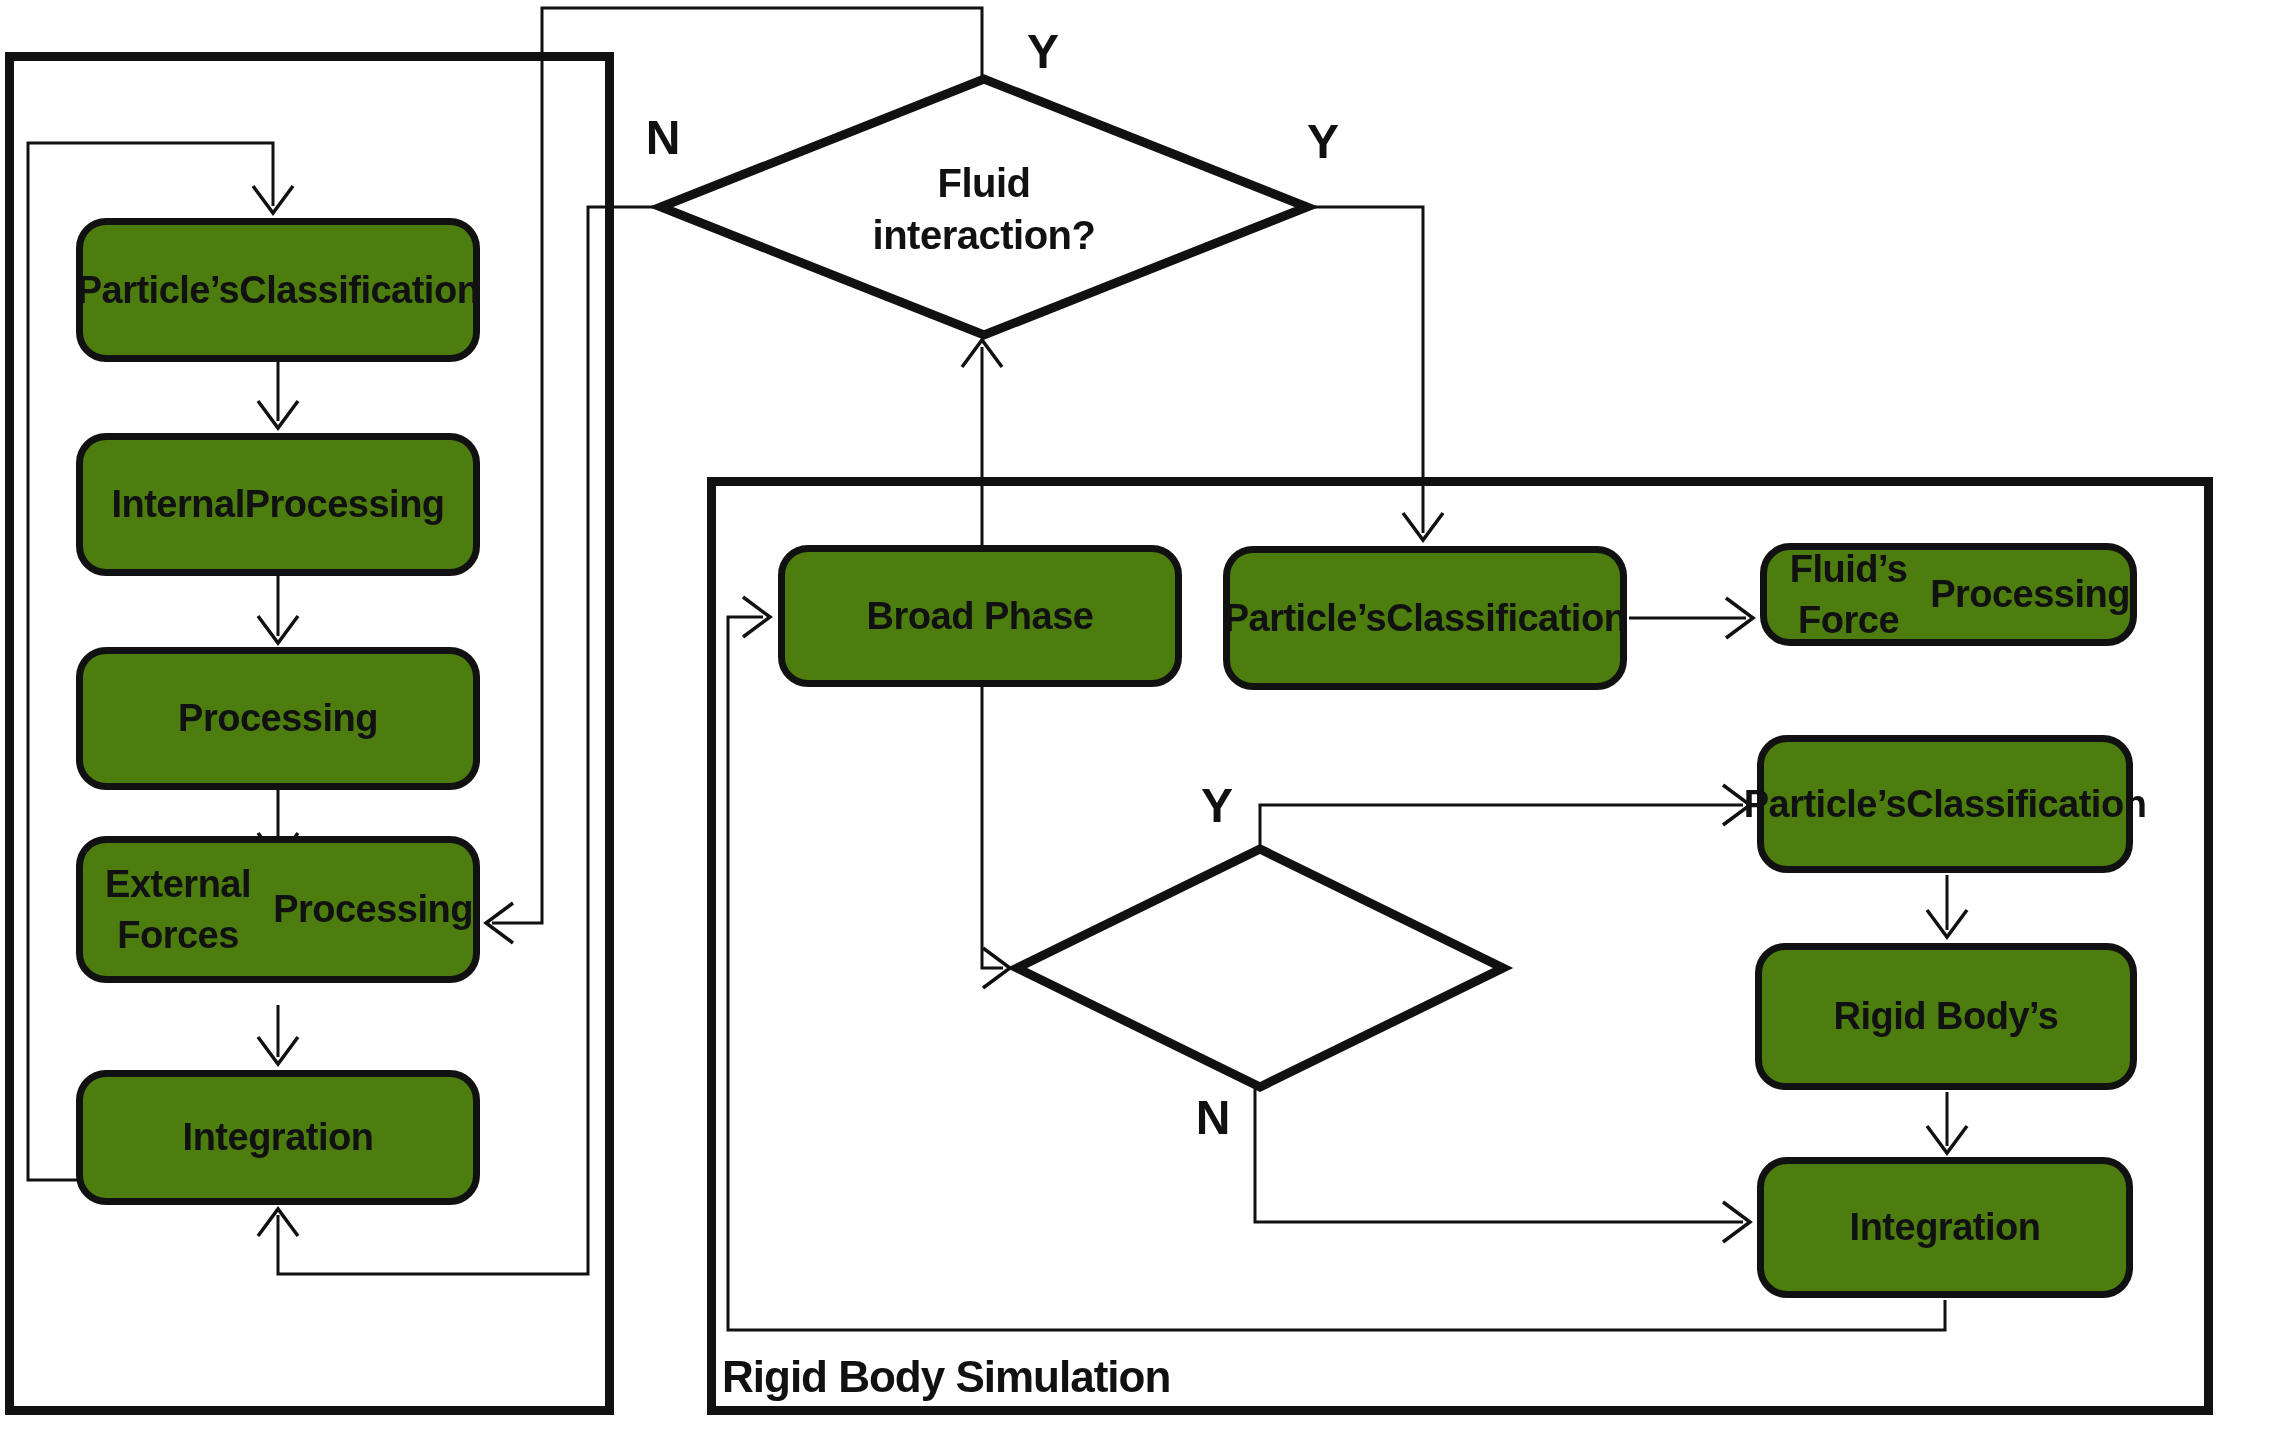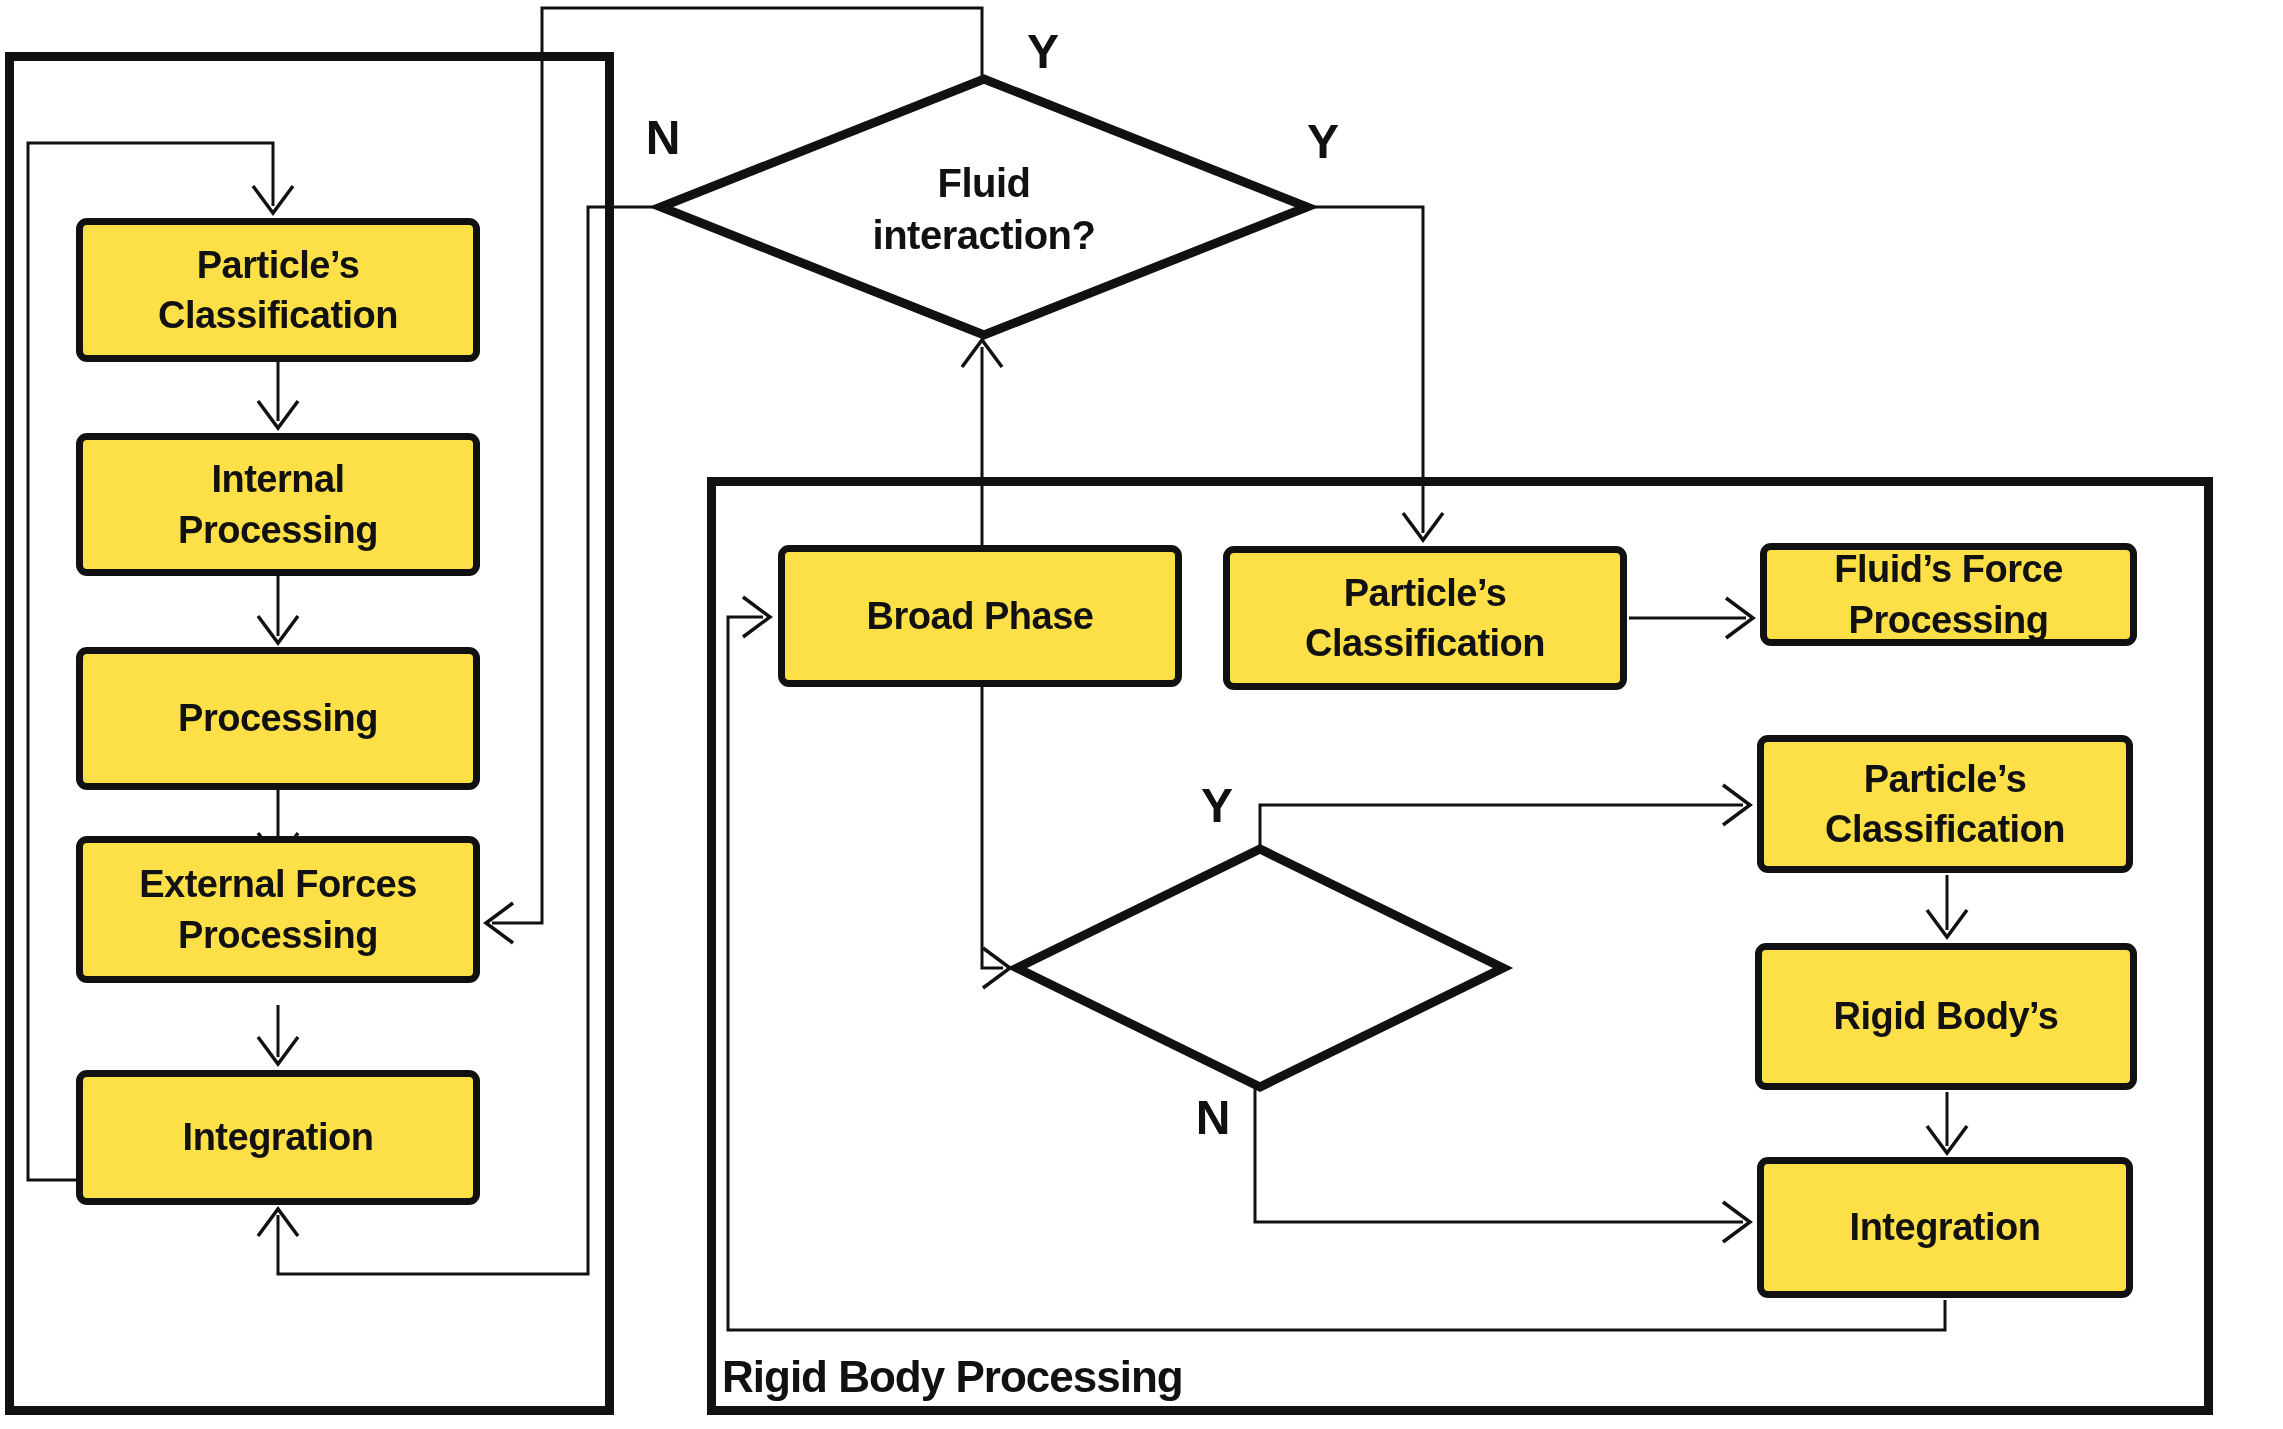--- a/index.html
+++ b/index.html
@@ -21,25 +21,25 @@
     position:absolute;
     font-weight:bold;
     font-size:48px;
     letter-spacing:-1px;
     white-space:nowrap;
   }
   #svg-layer{position:absolute;left:0;top:0;}
   .node{
     position:absolute;
     box-sizing:border-box;
-    background:#fde047;
+    background:#4d7c0f;
     border:7px solid #111111;
-    border-radius:11px;
+    border-radius:30px;
     display:flex;
-    flex-direction:column;
+    flex-direction:row;
     align-items:center;
     justify-content:center;
     text-align:center;
     font-weight:bold;
     font-size:38px;
     line-height:1.32;
     letter-spacing:-0.5px;
   }
   .diamond-text{
     position:absolute;
@@ -150,21 +150,21 @@
       <path class="arrowhead" d="M983,948 L1010,968 L983,988"></path>
       <path class="arrowhead" d="M1723,785 L1750,805 L1723,825"></path>
       <path class="arrowhead" d="M1723,1202 L1750,1222 L1723,1242"></path>
       <path class="arrowhead" d="M1726,598 L1753,618 L1726,638"></path>
       <path class="arrowhead" d="M1927,910 L1947,937 L1967,910"></path>
       <path class="arrowhead" d="M1927,1126 L1947,1153 L1967,1126"></path>
       <path class="arrowhead" d="M743,597 L770,617 L743,637"></path>
     </g>
   </svg>
 
-  <div class="section-title" style="left:722px;top:1352px;font-size:44px">Rigid Body Processing</div>
+  <div class="section-title" style="left:722px;top:1352px;font-size:44px">Rigid Body Simulation</div>
 
   <div class="node" style="left:76px;top:218px;width:404px;height:144px">
       <div>Particle’s</div>
       <div>Classification</div>
     </div>
   <div class="node" style="left:76px;top:433px;width:404px;height:143px">
       <div>Internal</div>
       <div>Processing</div>
     </div>
   <div class="node" style="left:76px;top:647px;width:404px;height:143px">

